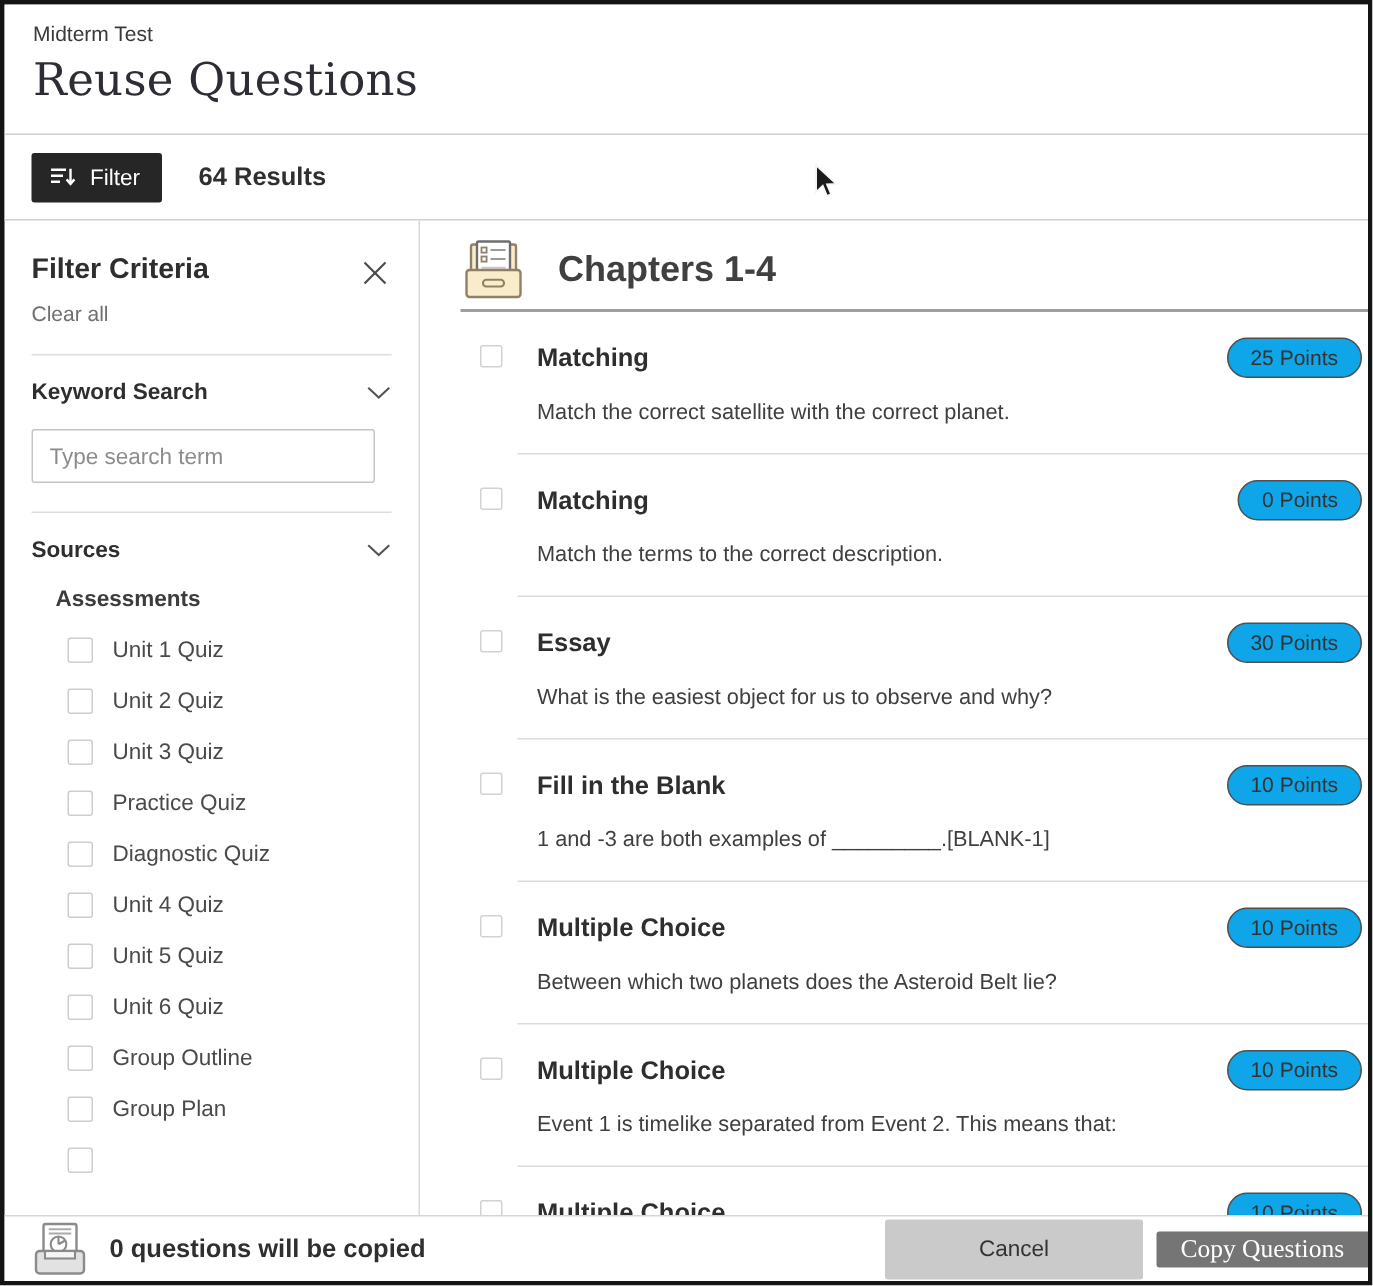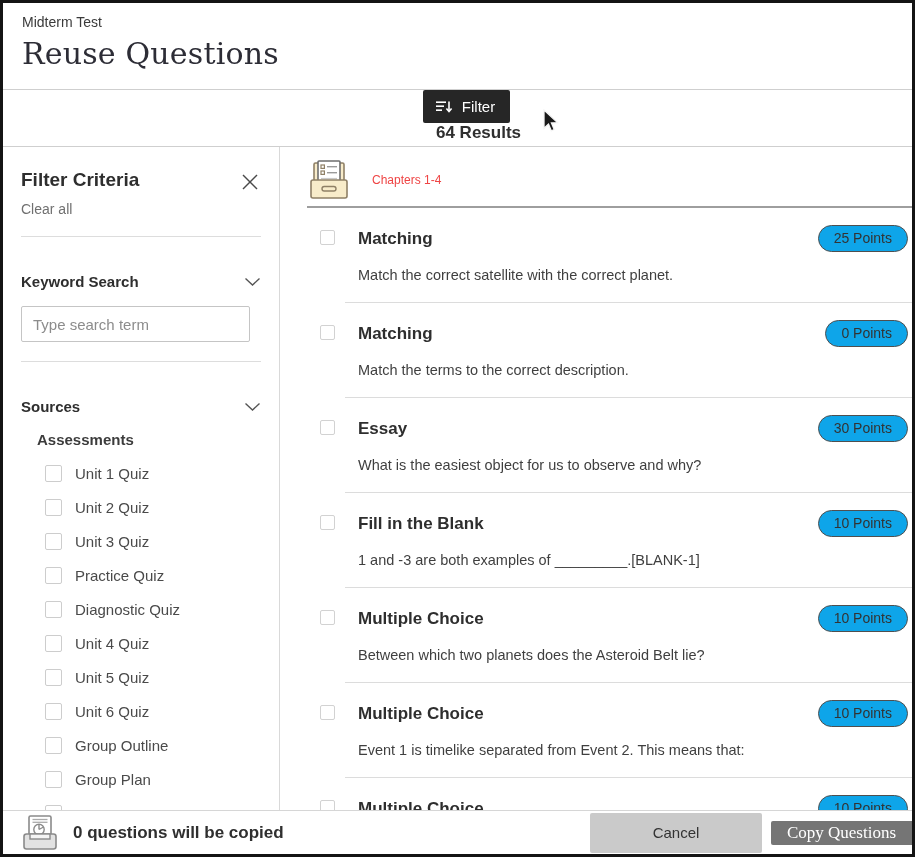--- a/index.html
+++ b/index.html
@@ -9,54 +9,54 @@
     border:3px solid #141414; background:#fff;
     display:flex; flex-direction:column; overflow:hidden;
   }
 
   
   .hdr { padding:11px 0 0 19px; height:87px; border-bottom:1px solid #cfcfcf; background:#fff; }
   .breadcrumb { font-size:14px; color:#3a3a3a; }
   .page-title { font-family:"DejaVu Serif", serif; font-size:30px; color:#2d2d36; margin-top:6px; font-weight:500; letter-spacing:0.2px; }
 
   
-  .fbar { height:57px; border-bottom:1px solid #cfcfcf; display:flex; align-items:center; padding-left:18px; background:#fff;flex-direction:column; }
+  .fbar { height:57px; border-bottom:1px solid #cfcfcf; display:flex; align-items:center; padding-left:18px; background:#fff; }
   .filter-btn {
     display:flex; align-items:center; gap:9px; background:#262626; color:#fff;
     height:33px; padding:0 15px 0 12px; border:none; border-radius:2px; font-size:15px;
     font-family:"Liberation Sans", sans-serif; cursor:pointer;
   }
   .results { margin-left:24px; font-size:17px; font-weight:bold; color:#2f2f2f; }
 
   
   .bodywrap { flex:1; display:flex; overflow:hidden; }
 
   
   .sidebar { width:277px; min-width:277px; border-right:1px solid #d9d9d9; padding:22px 18px 0 18px; overflow:hidden; }
   .fc-row { display:flex; align-items:flex-start; justify-content:space-between; }
   .fc-title { font-size:19px; font-weight:bold; color:#2e2e2e; }
   .close-x { width:22px; height:22px; cursor:pointer; margin-top:2px; }
   .clear-all { font-size:14px; color:#707070; margin-top:8px; cursor:pointer; }
   .side-sep { border:none; border-top:1px solid #ddd; margin:19px 0 0 0; }
-  .sec-head { display:flex; align-items:center; justify-content:space-between; margin-top:36px; cursor:pointer;gap:28px; }
+  .sec-head { display:flex; align-items:center; justify-content:space-between; margin-top:16px; cursor:pointer;gap:28px; }
   .sec-label { font-size:15px; font-weight:bold; color:#2e2e2e; }
   .search-input {
     margin-top:16px; width:229px; height:36px; border:1px solid #c5c5c5; border-radius:2px;
     padding:0 11px; font-size:15px; color:#333; font-family:"Liberation Sans", sans-serif;
   }
   .search-input::placeholder { color:#8c8c8c; }
   .group-label { font-size:15px; font-weight:600; color:#3c3c3c; margin:16px 0 0 16px; }
   .cb-row { display:flex; align-items:center; margin:17px 0 0 24px; cursor:pointer; }
   .cb-box { width:17px; height:17px; border:1px solid #cdcdcd; border-radius:2px; background:#fff; flex:none; }
   .cb-label { font-size:15px; color:#4a4a4a; margin-left:13px; white-space:nowrap; }
 
   
   .main { flex:1; padding-left:27px; overflow:hidden; position:relative; }
   .grp-head { display:flex; align-items:center; gap:21px; padding-top:7px; height:61px; border-bottom:2px solid #9e9e9e; }
-  .grp-title { font-size:12px; font-weight:normal; color:#ef4444; }
+  .grp-title { font-size:24px; font-weight:bold; color:#404040; }
   .q-row { display:flex; align-items:flex-start; padding:17px 0 0 13px; }
   .q-check { width:15px; height:15px; border:1px solid #d2d2d2; border-radius:2px; margin-top:5px; flex:none; cursor:pointer; background:#fff; }
   .q-content { flex:1; margin-left:23px; }
   .q-toprow { display:flex; align-items:center; }
   .q-type { font-size:17px; font-weight:bold; color:#2e2e2e; }
   .q-badge {
     margin-left:auto; margin-right:4px; border:1.5px solid #4f4f4f; border-radius:16px;
     padding:4px 15px 5px 15px; font-size:14px; color:#333; background:#0ea5e9; white-space:nowrap;
   }
   .q-text { font-size:14.5px; color:#3f3f3f; margin-top:15px; }

